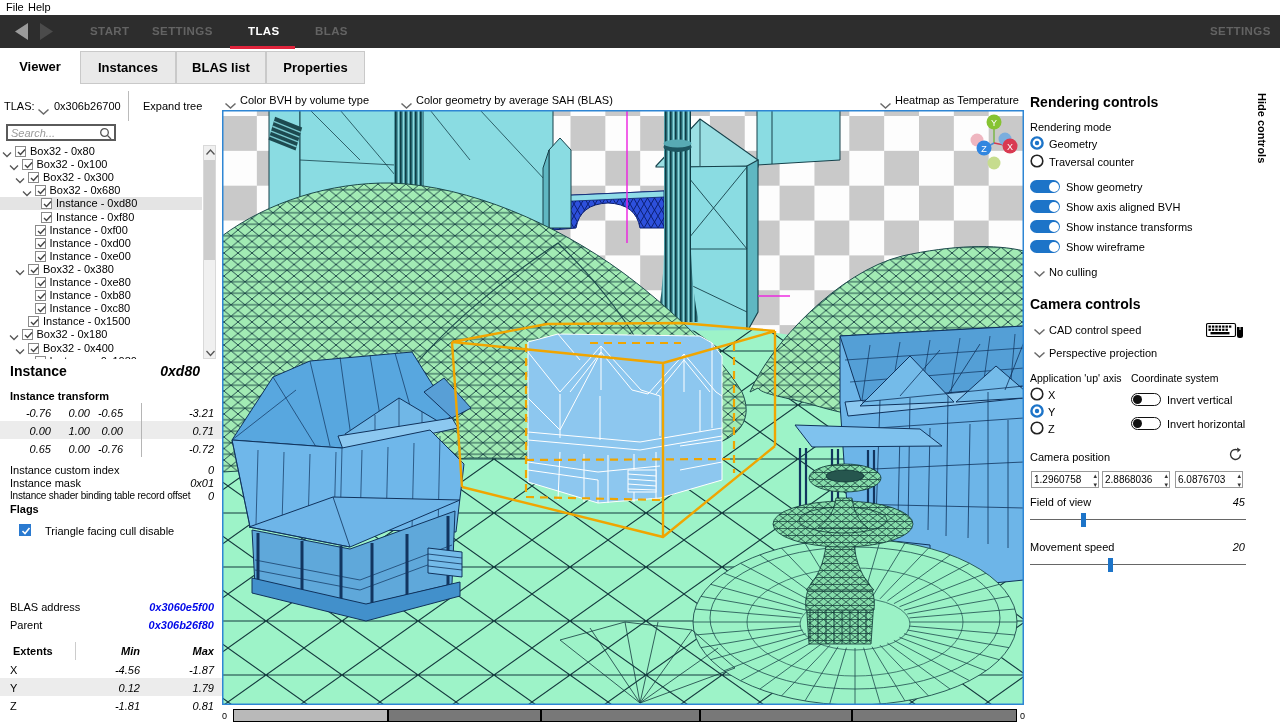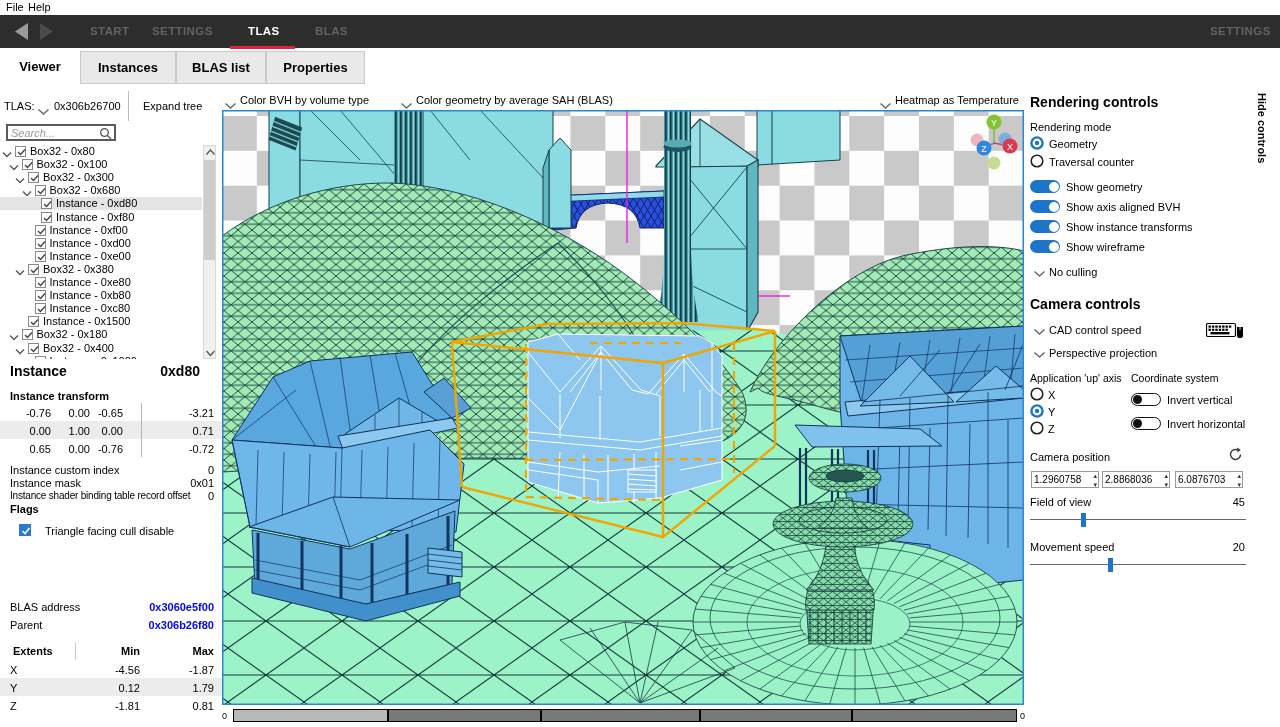--- a/index.html
+++ b/index.html
@@ -9,21 +9,21 @@
 #menubar { left:0; top:0; width:1280px; height:15px; background:#fff; font-size:11px; color:#000; }
 #menubar span { position:absolute; top:1px; }
 #navbar { left:0; top:15px; width:1280px; height:33px; background:#2d2d2d; }
 .navitem { position:absolute; top:10px; font-size:11.5px; font-weight:bold; letter-spacing:0.4px; color:#636363; }
 #redline { left:230px; top:46px; width:65px; height:3px; background:#e0243c; }
 .tab { position:absolute; top:51px; height:33px; background:#e9e9e9; border:1px solid #c9c9c9; font-size:13px; font-weight:bold; color:#000; text-align:center; line-height:31px; }
 .tab.active { background:#fff; border:none; }
 .lbl { position:absolute; font-size:11px; color:#000; white-space:nowrap; }
 .chev { position:absolute; }
 .bold { font-weight:bold; }
-.right { text-align:right; }
+.right { text-align:right;font-style:italic; }
 .grayrow { background:#ececec; }
 .bluetxt { color:#0007e8; font-weight:bold; }
 .graytxt { color:#9a9a9a; }
 .treerow { position:absolute; left:0; width:202px; height:13px; font-size:11px; color:#000; white-space:nowrap; }
 .cb { position:absolute; width:11px; height:11px; background:#fff; border:1px solid #8a8a8a; }
 .cb svg { position:absolute; left:0; top:0; }
 .tchev { position:absolute; }
 .toggleon { width:30px; height:13px; background:#1d74c8; border-radius:7px; }
 .toggleon::after { content:""; position:absolute; right:1.5px; top:1.5px; width:10px; height:10px; border-radius:50%; background:#fff; }
 .toggleoff { width:30px; height:13px; background:#fff; border:1.5px solid #111; border-radius:7px; }

